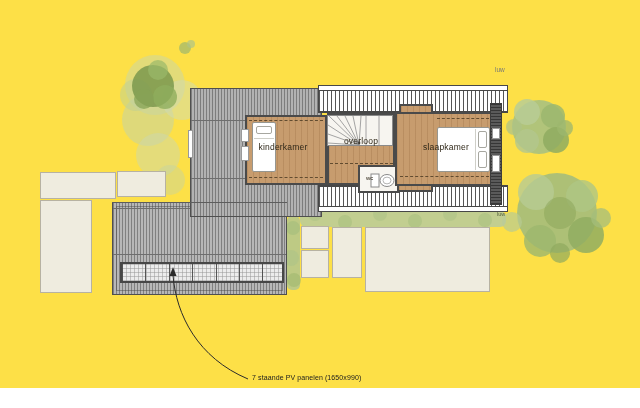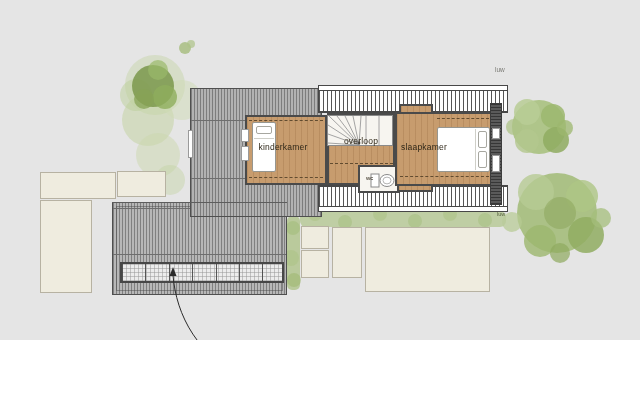--- a/index.html
+++ b/index.html
@@ -1,16 +1,16 @@
 <!DOCTYPE html>
 <html><head>
 <meta charset="utf-8">
 <style>
   html,body{margin:0;padding:0;background:#fff;}
-  #canvas{position:relative;width:640px;height:340px;background:#e5e5e5;overflow:hidden;
+  #canvas{position:relative;width:640px;height:388px;background:#fde047;overflow:hidden;
           font-family:"Liberation Sans",sans-serif;}
   .abs{position:absolute;}
   
   .neighbor{position:absolute;background:#efecdf;border:1px solid #b7b2a2;box-sizing:border-box;}
   
   .roof{position:absolute;box-sizing:border-box;background-color:#b7b7b7;
         background-image:repeating-linear-gradient(90deg,rgba(45,45,45,.40) 0 1px,rgba(255,255,255,0) 1px 3px);
         border:1.5px solid #4f4f4f;}
   .ridge{position:absolute;left:0;right:0;height:1px;background:#6e6e6e;}
   .roof-inner{position:absolute;inset:3px;border:1px solid rgba(70,70,70,.45);}
@@ -187,21 +187,21 @@
   <div class="dash" style="left:437px;top:118px;width:52px;"></div>
   <div class="dash" style="left:400px;top:176px;width:89px;"></div>
 
   <div class="wallblock" style="left:490px;top:103px;width:12px;height:102px;"></div>
   <div class="window" style="left:492px;top:128px;width:8px;height:11px;"></div>
   <div class="window" style="left:492px;top:155px;width:8px;height:17px;"></div>
 
   <div class="roomlabel" style="left:248px;top:142px;width:70px;">kinderkamer</div>
   <div class="roomlabel" style="left:327px;top:136px;width:68px;">overloop</div>
   <div class="tinylabel" style="left:366px;top:175px;">wc</div>
-  <div class="roomlabel" style="left:389px;top:142px;width:70px;">slaapkamer</div>
+  <div class="roomlabel" style="left:411px;top:142px;width:70px;">slaapkamer</div>
 
   <div class="sitelabel" style="left:495px;top:66px;">luw</div>
   <div class="sitelabel" style="left:497px;top:211px;font-size:5.5px;color:#55603f;">luw</div>
 
   <svg class="abs" width="640" height="408" style="left:0;top:0;pointer-events:none;">
     <path d="M173,275 C176,315 198,358 248,379" fill="none" stroke="#2b2b2b" stroke-width="1"></path>
     <polygon points="173,267 169.5,276 176.5,276" fill="#2b2b2b"></polygon>
   </svg>
   <div class="note" style="left:252px;top:374px;">7 staande PV panelen (1650x990)</div>
 

